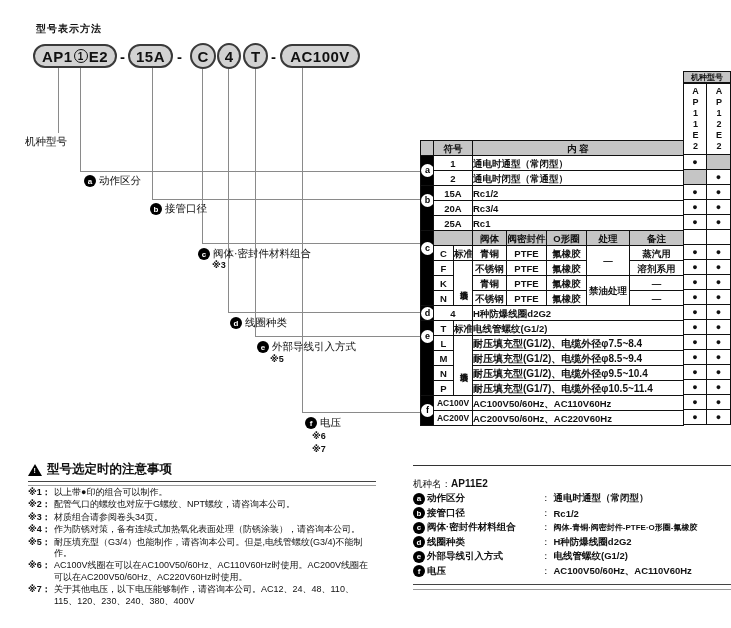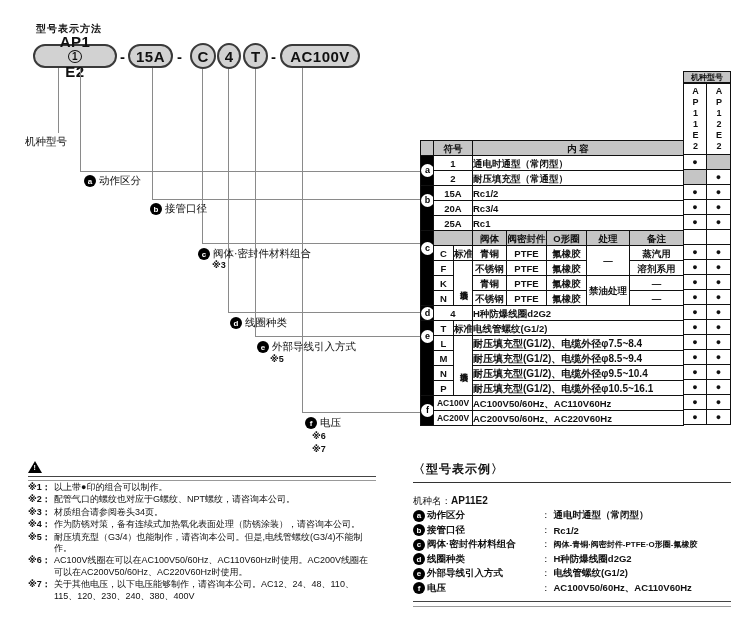--- a/index.html
+++ b/index.html
@@ -6,21 +6,21 @@
   #canvas{position:relative;width:731px;height:628px;background:#fff;overflow:hidden;
           font-family:"Liberation Sans","DejaVu Sans",sans-serif;color:#111;}
   .abs{position:absolute;}
 
   
   .page-title{font-size:10px;font-weight:bold;letter-spacing:1px;}
 
   
   .pill{position:absolute;height:24px;background:#d2d2d2;border:2px solid #3a3a3a;
         border-radius:13px;display:flex;align-items:center;justify-content:center;
-        font-weight:bold;font-size:15px;letter-spacing:0.5px;box-sizing:border-box;flex-direction:column;}
+        font-weight:bold;font-size:15px;letter-spacing:0.5px;box-sizing:border-box;}
   .codecircle{position:absolute;width:26px;height:26px;background:#d2d2d2;border:2px solid #3a3a3a;
         border-radius:50%;display:flex;align-items:center;justify-content:center;
         font-weight:bold;font-size:15px;box-sizing:border-box;}
   .dash{position:absolute;font-weight:bold;font-size:15px;}
   .circled-one{display:inline-flex;width:14px;height:14px;border:1.5px solid #111;border-radius:50%;
         align-items:center;justify-content:center;font-size:10px;margin:0 1px;box-sizing:border-box;}
 
   
   .vline{position:absolute;width:1px;background:#8a8a8a;}
   .hline{position:absolute;height:1px;background:#8a8a8a;}
@@ -180,21 +180,21 @@
     </tr>
     <tr>
       <td class="bracket" rowspan="2">
             <span class="wcirc" style="top:8px;">a</span>
           </td>
       <td class="sym" colspan="2">1</td>
       <td class="cnt" colspan="5">通电时通型（常闭型）</td>
     </tr>
     <tr>
       <td class="sym" colspan="2">2</td>
-      <td class="cnt" colspan="5">耐压填充型（常通型）</td>
+      <td class="cnt" colspan="5">通电时闭型（常通型）</td>
     </tr>
     <tr>
       <td class="bracket" rowspan="3">
             <span class="wcirc" style="top:8px;">b</span>
           </td>
       <td class="sym" colspan="2">15A</td>
       <td class="cnt" colspan="5">Rc1/2</td>
     </tr>
     <tr>
       <td class="sym" colspan="2">20A</td>
@@ -270,21 +270,21 @@
     <tr>
       <td class="sym">M</td>
       <td class="cnt sm" colspan="5">耐压填充型(G1/2)、电缆外径φ8.5~9.4</td>
     </tr>
     <tr>
       <td class="sym">N</td>
       <td class="cnt sm" colspan="5">耐压填充型(G1/2)、电缆外径φ9.5~10.4</td>
     </tr>
     <tr>
       <td class="sym">P</td>
-      <td class="cnt sm" colspan="5">耐压填充型(G1/2)、电缆外径φ10.5~16.1</td>
+      <td class="cnt sm" colspan="5">耐压填充型(G1/7)、电缆外径φ10.5~11.4</td>
     </tr>
     <tr>
       <td class="bracket" rowspan="2">
             <span class="wcirc" style="top:8px;">f</span>
           </td>
       <td class="sym sm" colspan="2">AC100V</td>
       <td class="cnt" colspan="5">AC100V50/60Hz、AC110V60Hz</td>
     </tr>
     <tr>
       <td class="sym sm" colspan="2">AC200V</td>
@@ -330,20 +330,21 @@
       <div class="dot-cell">●</div>
       <div class="dot-cell">●</div>
       <div class="dot-cell">●</div>
     </div>
 
   <div id="notes">
     <div class="notes-title">
       <span class="warn">
           <i>!</i>
         </span>
+      <span>型号选定时的注意事项</span>
     </div>
     <div class="notes-rule"></div>
     <div class="note-item">
       <span class="note-no">※1：</span>
       <span class="note-text">以上带●印的组合可以制作。</span>
     </div>
     <div class="note-item">
       <span class="note-no">※2：</span>
       <span class="note-text">配管气口的螺纹也对应于G螺纹、NPT螺纹，请咨询本公司。</span>
     </div>
@@ -363,21 +364,20 @@
       <span class="note-no">※6：</span>
       <span class="note-text">AC100V线圈在可以在AC100V50/60Hz、AC110V60Hz时使用。AC200V线圈在可以在AC200V50/60Hz、AC220V60Hz时使用。</span>
     </div>
     <div class="note-item">
       <span class="note-no">※7：</span>
       <span class="note-text">关于其他电压，以下电压能够制作，请咨询本公司。AC12、24、48、110、115、120、230、240、380、400V</span>
     </div>
   </div>
 
   <div id="example">
-    <div class="ex-title">〈型号表示例〉</div>
     <div class="ex-rule"></div>
     <div class="ex-machine">
       <span>机种名</span><span>：</span><b>AP11E2</b>
     </div>
     <div class="ex-row">
       <span class="blkcirc">a</span>
       <span class="ex-label">动作区分</span>
       <span class="ex-colon">：</span>
       <span class="ex-val">通电时通型（常闭型）</span>
     </div>

